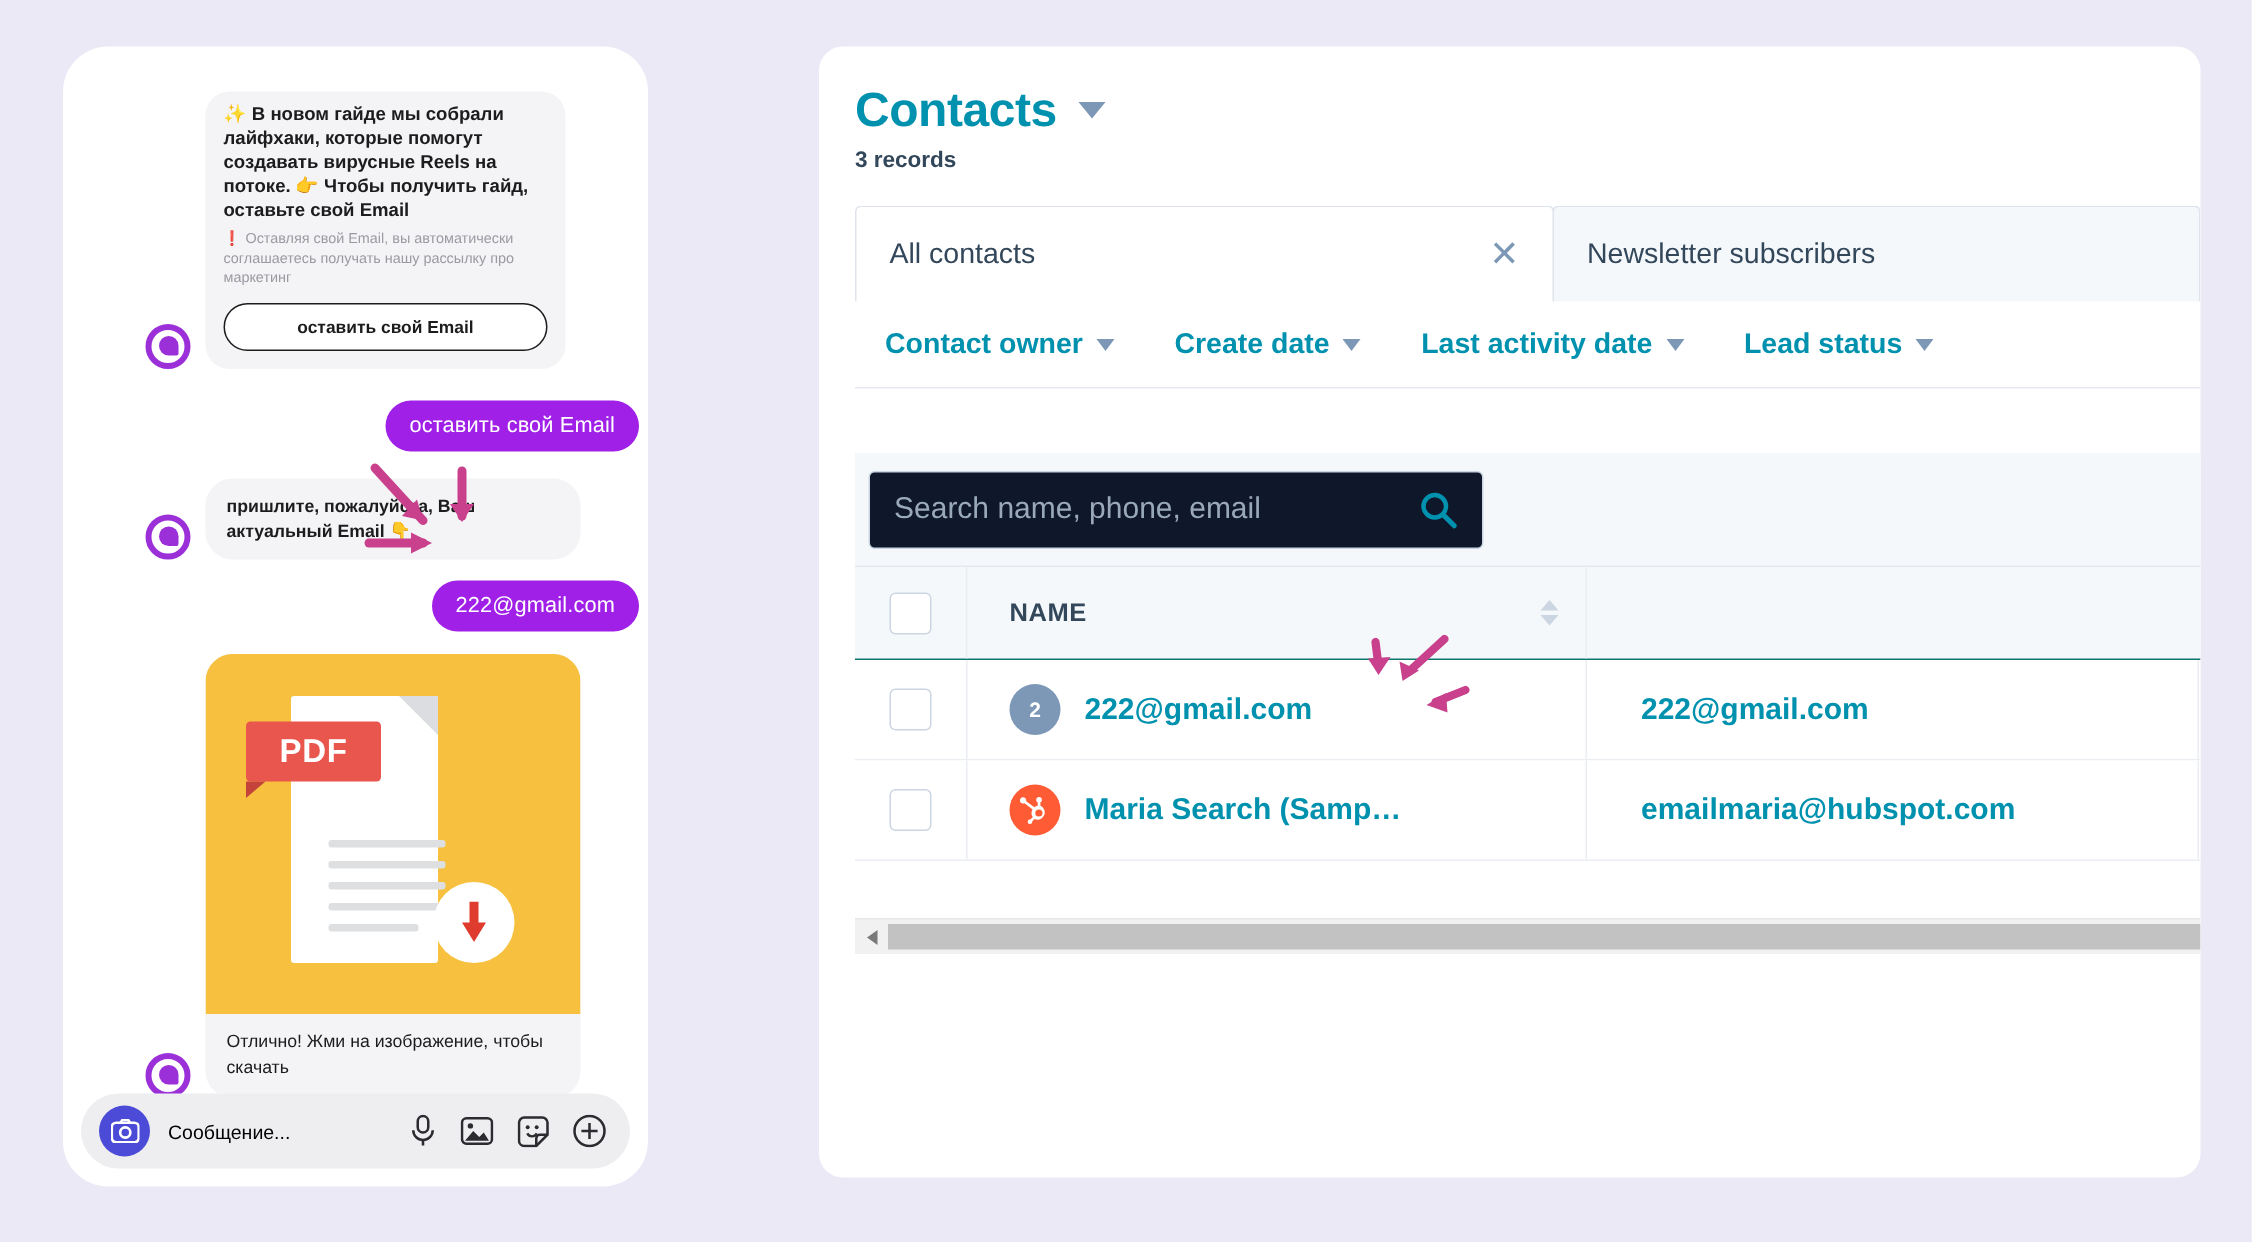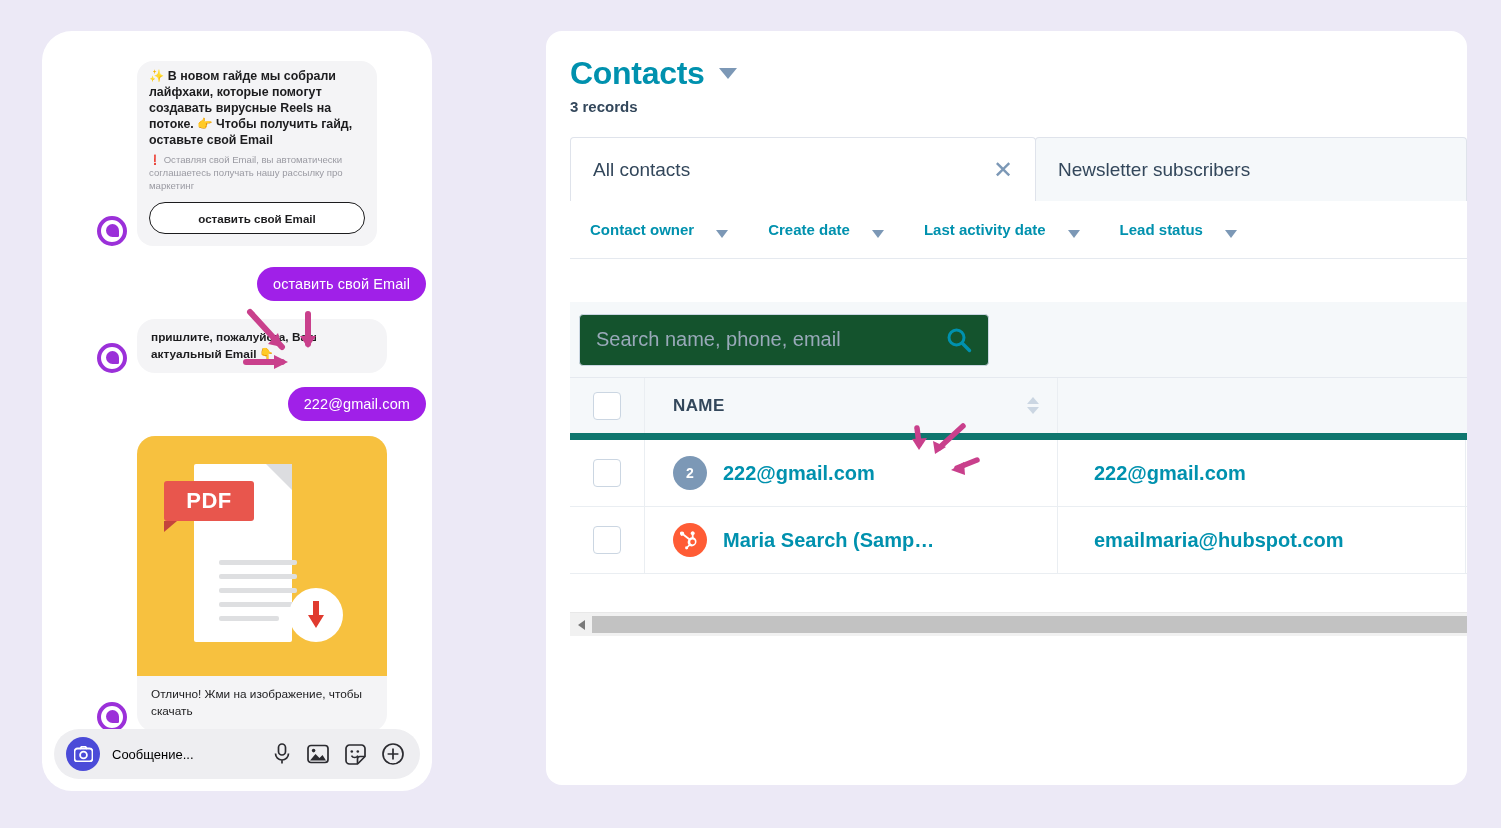--- a/index.html
+++ b/index.html
@@ -195,54 +195,54 @@
 
   .filters {
     position: absolute; left: 24px; top: 170px; right: 0;
     height: 58px;
     display: flex; align-items: center; gap: 40px;
     padding-left: 20px;
     border-bottom: 1px solid #e5e9ef;
     overflow: hidden; white-space: nowrap;
   }
   .filter {
-    font-size: 15px; font-weight: bold; color: #0091ae;
-    display: flex; align-items: flex-end; gap: 22px;
+    font-size: 19px; font-weight: bold; color: #0091ae;
+    display: flex; align-items: center; gap: 9px;
     flex: 0 0 auto;
   }
   .fcaret {
     width: 0; height: 0;
     border-left: 6px solid transparent; border-right: 6px solid transparent;
     border-top: 8px solid #7c98b6;
   }
 
   .search-wrap {
     position: absolute; left: 24px; top: 271px;
     right: 0; height: 76px;
     background: #f5f8fa;
     border-bottom: 1px solid #e5e9ef;
     display: flex; align-items: center;
   }
   .search-box {
     margin-left: 9px;
     width: 410px; height: 52px;
-    background: #14532d; border: 1px solid #cbd6e2; border-radius: 4px;
+    background: #0f172a; border: 1px solid #cbd6e2; border-radius: 4px;
     display: flex; align-items: center; padding: 0 16px;
     overflow: hidden;
   }
   .search-ph {
     flex: 1; font-size: 20px; color: #99a9b9; white-space: nowrap; overflow: hidden;
   }
 
   .tbl {
     position: absolute; left: 24px; top: 347px; right: 0;
   }
   .thead {
     display: flex; height: 62px; background: #f5f8fa;
-    border-bottom: 7px solid #0f766e;
+    border-bottom: 1px solid #0f766e;
   }
   .trow {
     display: flex; height: 67px; background: #ffffff;
     border-bottom: 1px solid #eaeef2;
     align-items: center;
   }
   .c-check {
     flex: 0 0 75px; display: flex; align-items: center; justify-content: center;
     height: 100%;
     border-right: 1px solid #eaeef2;

